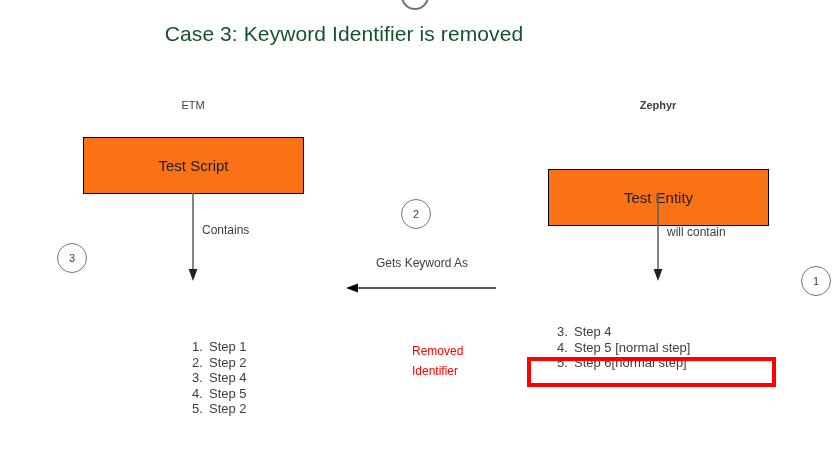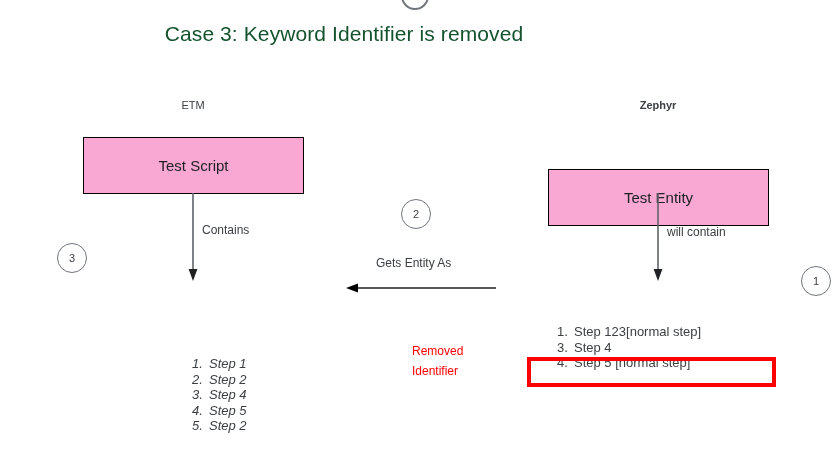--- a/index.html
+++ b/index.html
@@ -48,21 +48,21 @@
     color: #3c4043;
     text-align: center;
   }
   #heading-etm    { left: 113px; top: 99px; width: 160px; }
   #heading-zephyr { left: 578px; top: 99px; width: 160px; font-weight: bold; }
 
   
   .entity-box {
     border: 1.4px solid #000000;
     box-sizing: border-box;
-    background: #f9a8d4;
+    background: #f97316;
     display: flex;
     align-items: center;
     justify-content: center;
     font-size: 15px;
     color: #202124;
   }
   #box-test-script { left: 83px;  top: 137px; width: 221px; height: 57px; }
   #box-test-entity { left: 548px; top: 137px; width: 221px; height: 57px; margin-top: 32px; }
 
   
@@ -103,21 +103,21 @@
     padding: 0;
     list-style: none;
     font-size: 13px;
     color: #3c4043;
   }
   .step-list li {
     line-height: 15.6px;
     white-space: nowrap;
   }
   .step-list li .num { display: inline-block; width: 17px; }
-  #steps-etm    { left: 192px; top: 356px; font-style: italic; }
+  #steps-etm    { left: 192px; top: 339px; }
   #steps-zephyr { left: 557px; top: 324px; }
 
   
   #removed-identifier {
     left: 412px;
     top: 341px;
     font-size: 12px;
     color: #ff0000;
     line-height: 20px;
     text-align: left;
@@ -161,21 +161,21 @@
     <li><span class="num">1.</span><span>Step 1</span></li>
     <li><span class="num">2.</span><span>Step 2</span></li>
     <li><span class="num">3.</span><span>Step 4</span></li>
     <li><span class="num">4.</span><span>Step 5</span></li>
     <li><span class="num">5.</span><span>Step 2</span></li>
   </ol>
 
   <div class="abs marker" id="marker-2">
     <span>2</span>
   </div>
-  <div class="abs edge-label" id="label-gets-synced">Gets Entity As</div>
+  <div class="abs edge-label" id="label-gets-synced">Gets Keyword As</div>
   <svg class="abs" id="arrow-gets-synced" viewBox="0 0 152 16" preserveAspectRatio="none">
     <line x1="152" y1="8" x2="12" y2="8" stroke="#202124" stroke-width="1.4"></line>
     <polygon points="2,8 14,3.4 14,12.6" fill="#000000"></polygon>
   </svg>
 
   <div class="abs col-heading" id="heading-zephyr">Zephyr</div>
 
   <div class="abs entity-box" id="box-test-entity">
     <span>Test Entity</span>
   </div>
@@ -184,23 +184,23 @@
     <line x1="7" y1="0" x2="7" y2="78" stroke="#5f6368" stroke-width="1.6"></line>
     <polygon points="7,88 2.6,76 11.4,76" fill="#202124"></polygon>
   </svg>
   <div class="abs edge-label" id="label-will-contain">will contain</div>
 
   <div class="abs marker" id="marker-1">
     <span>1</span>
   </div>
 
   <ol class="abs step-list" id="steps-zephyr">
-    <li><span class="num">1.</span><span>Step 123[normal step]</span></li>
     <li><span class="num">3.</span><span>Step 4</span></li>
     <li><span class="num">4.</span><span>Step 5 [normal step]</span></li>
+    <li><span class="num">5.</span><span>Step 6[normal step]</span></li>
   </ol>
 
   <div class="abs" id="removed-identifier">
     <div>Removed</div>
     <div>Identifier</div>
   </div>
   <div class="abs" id="highlight-box"></div>
 
 </div>
 

